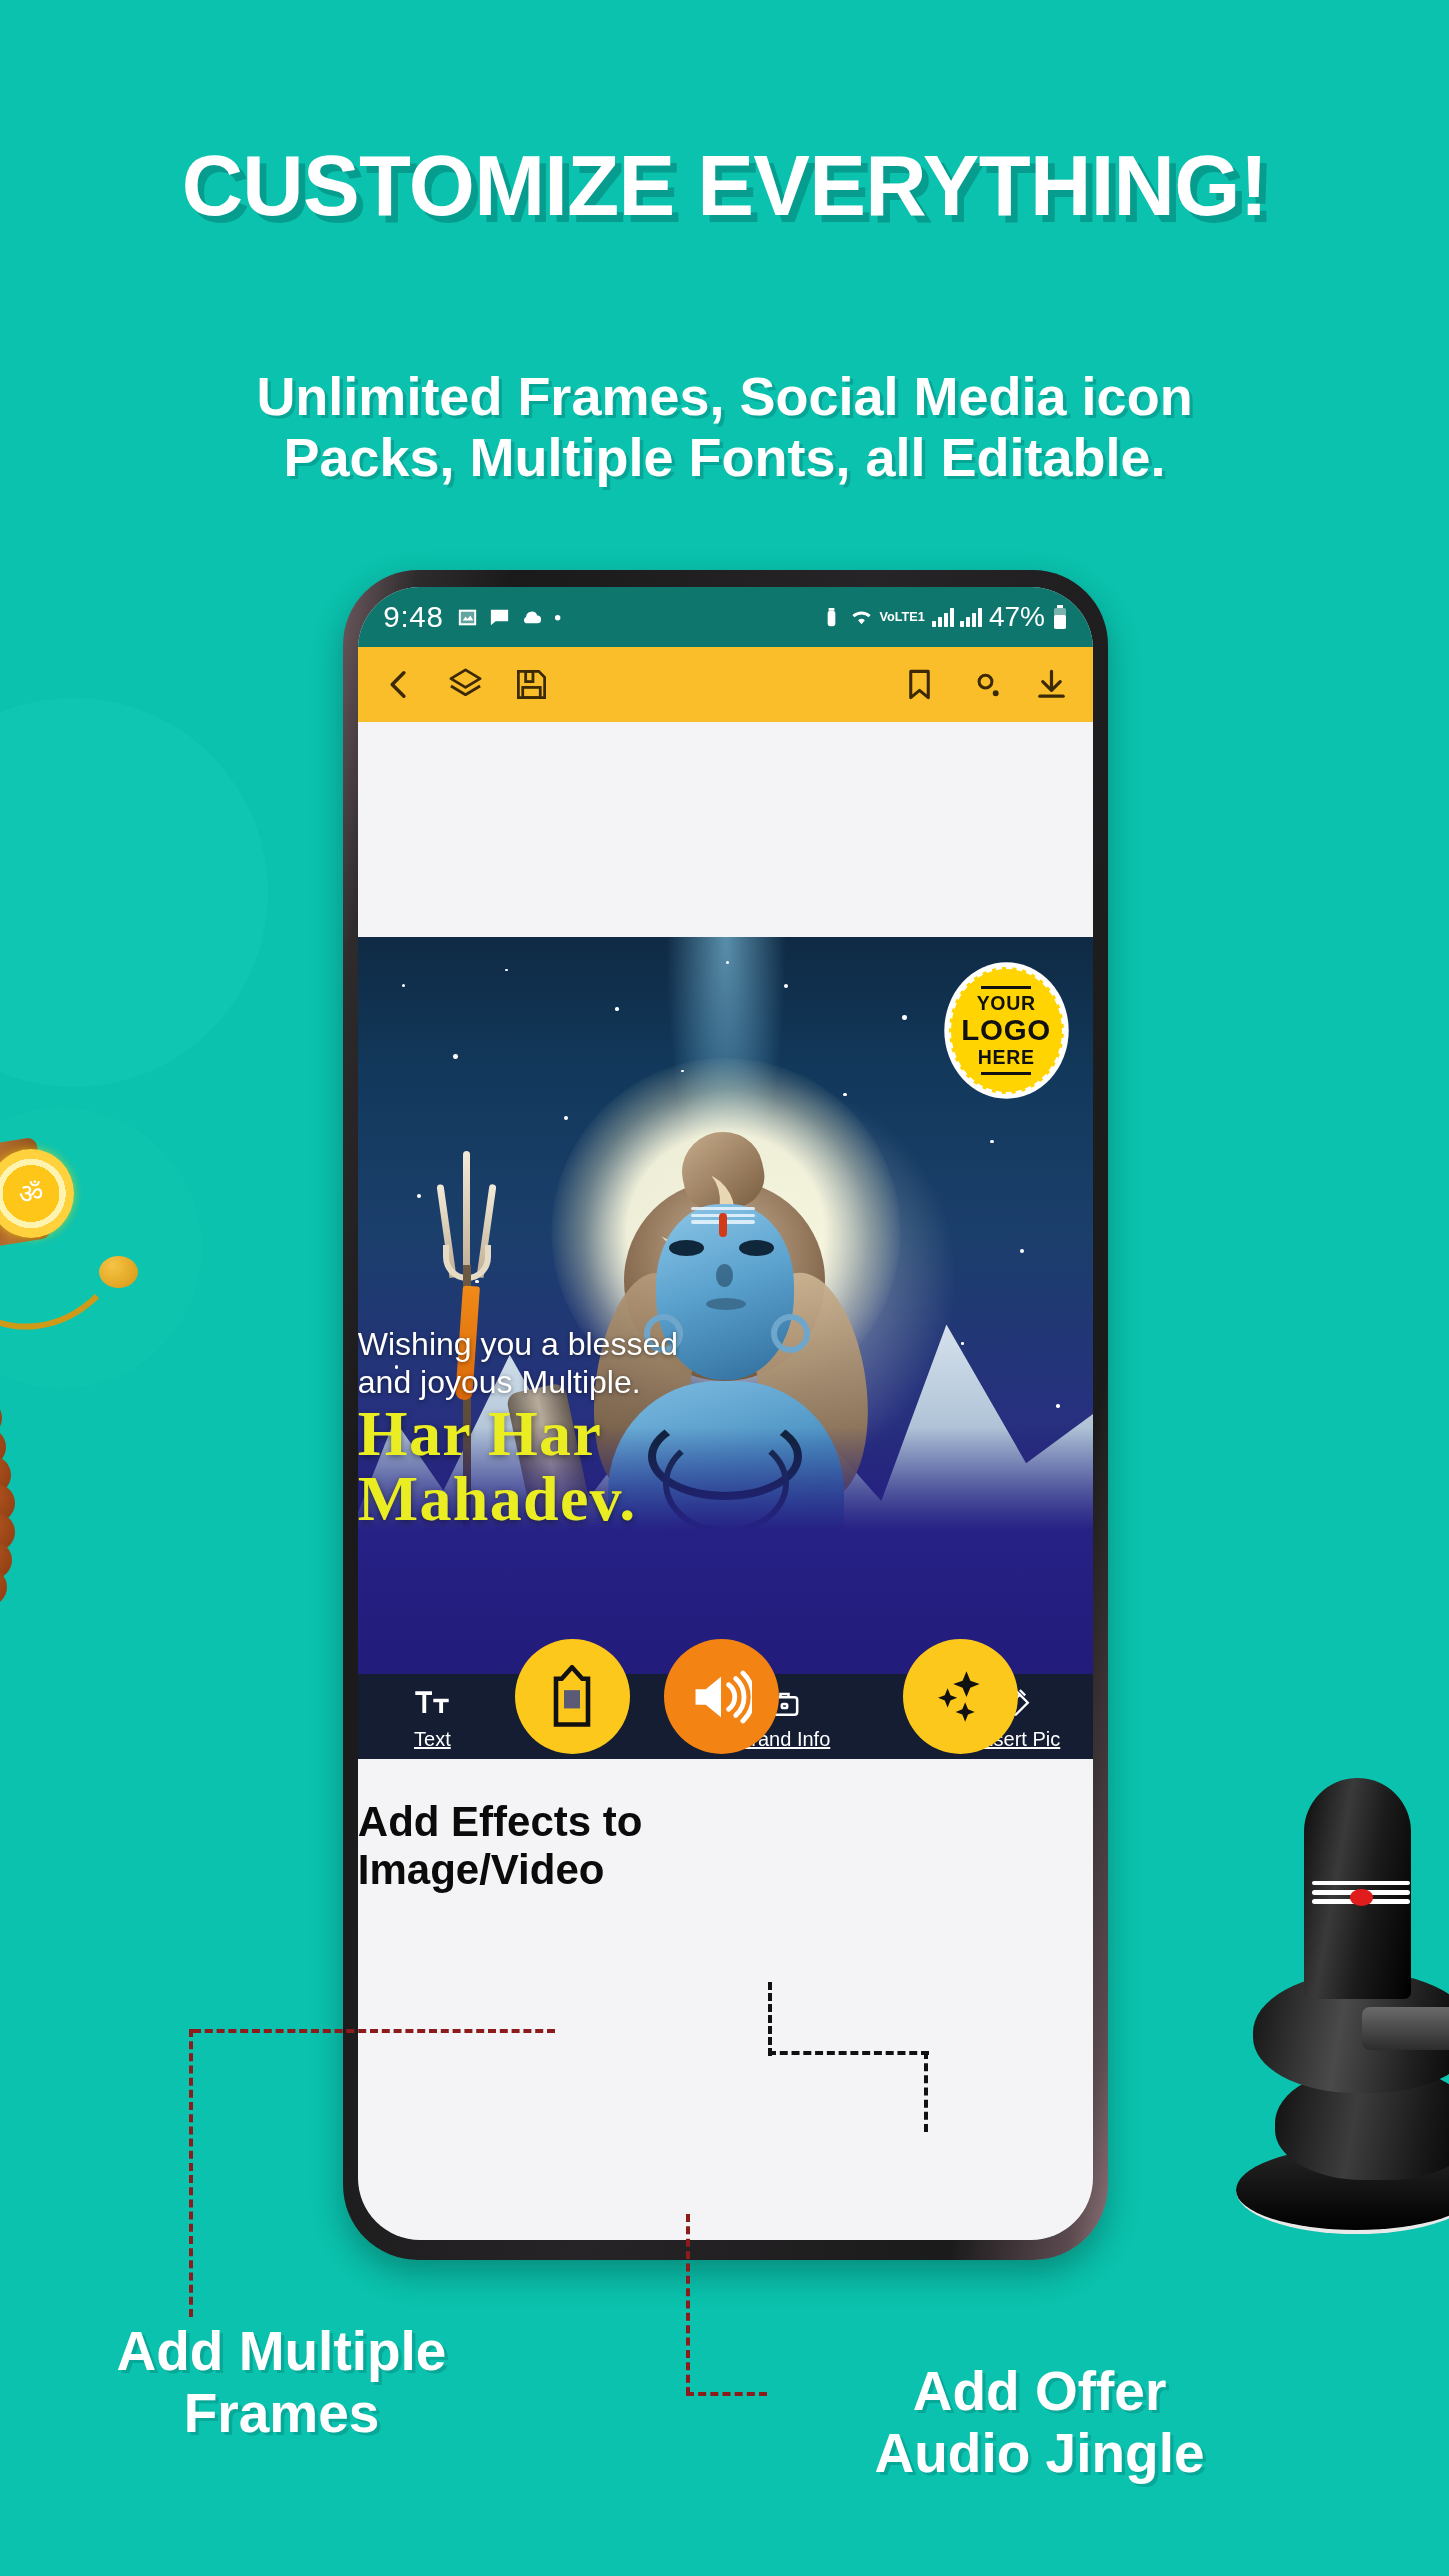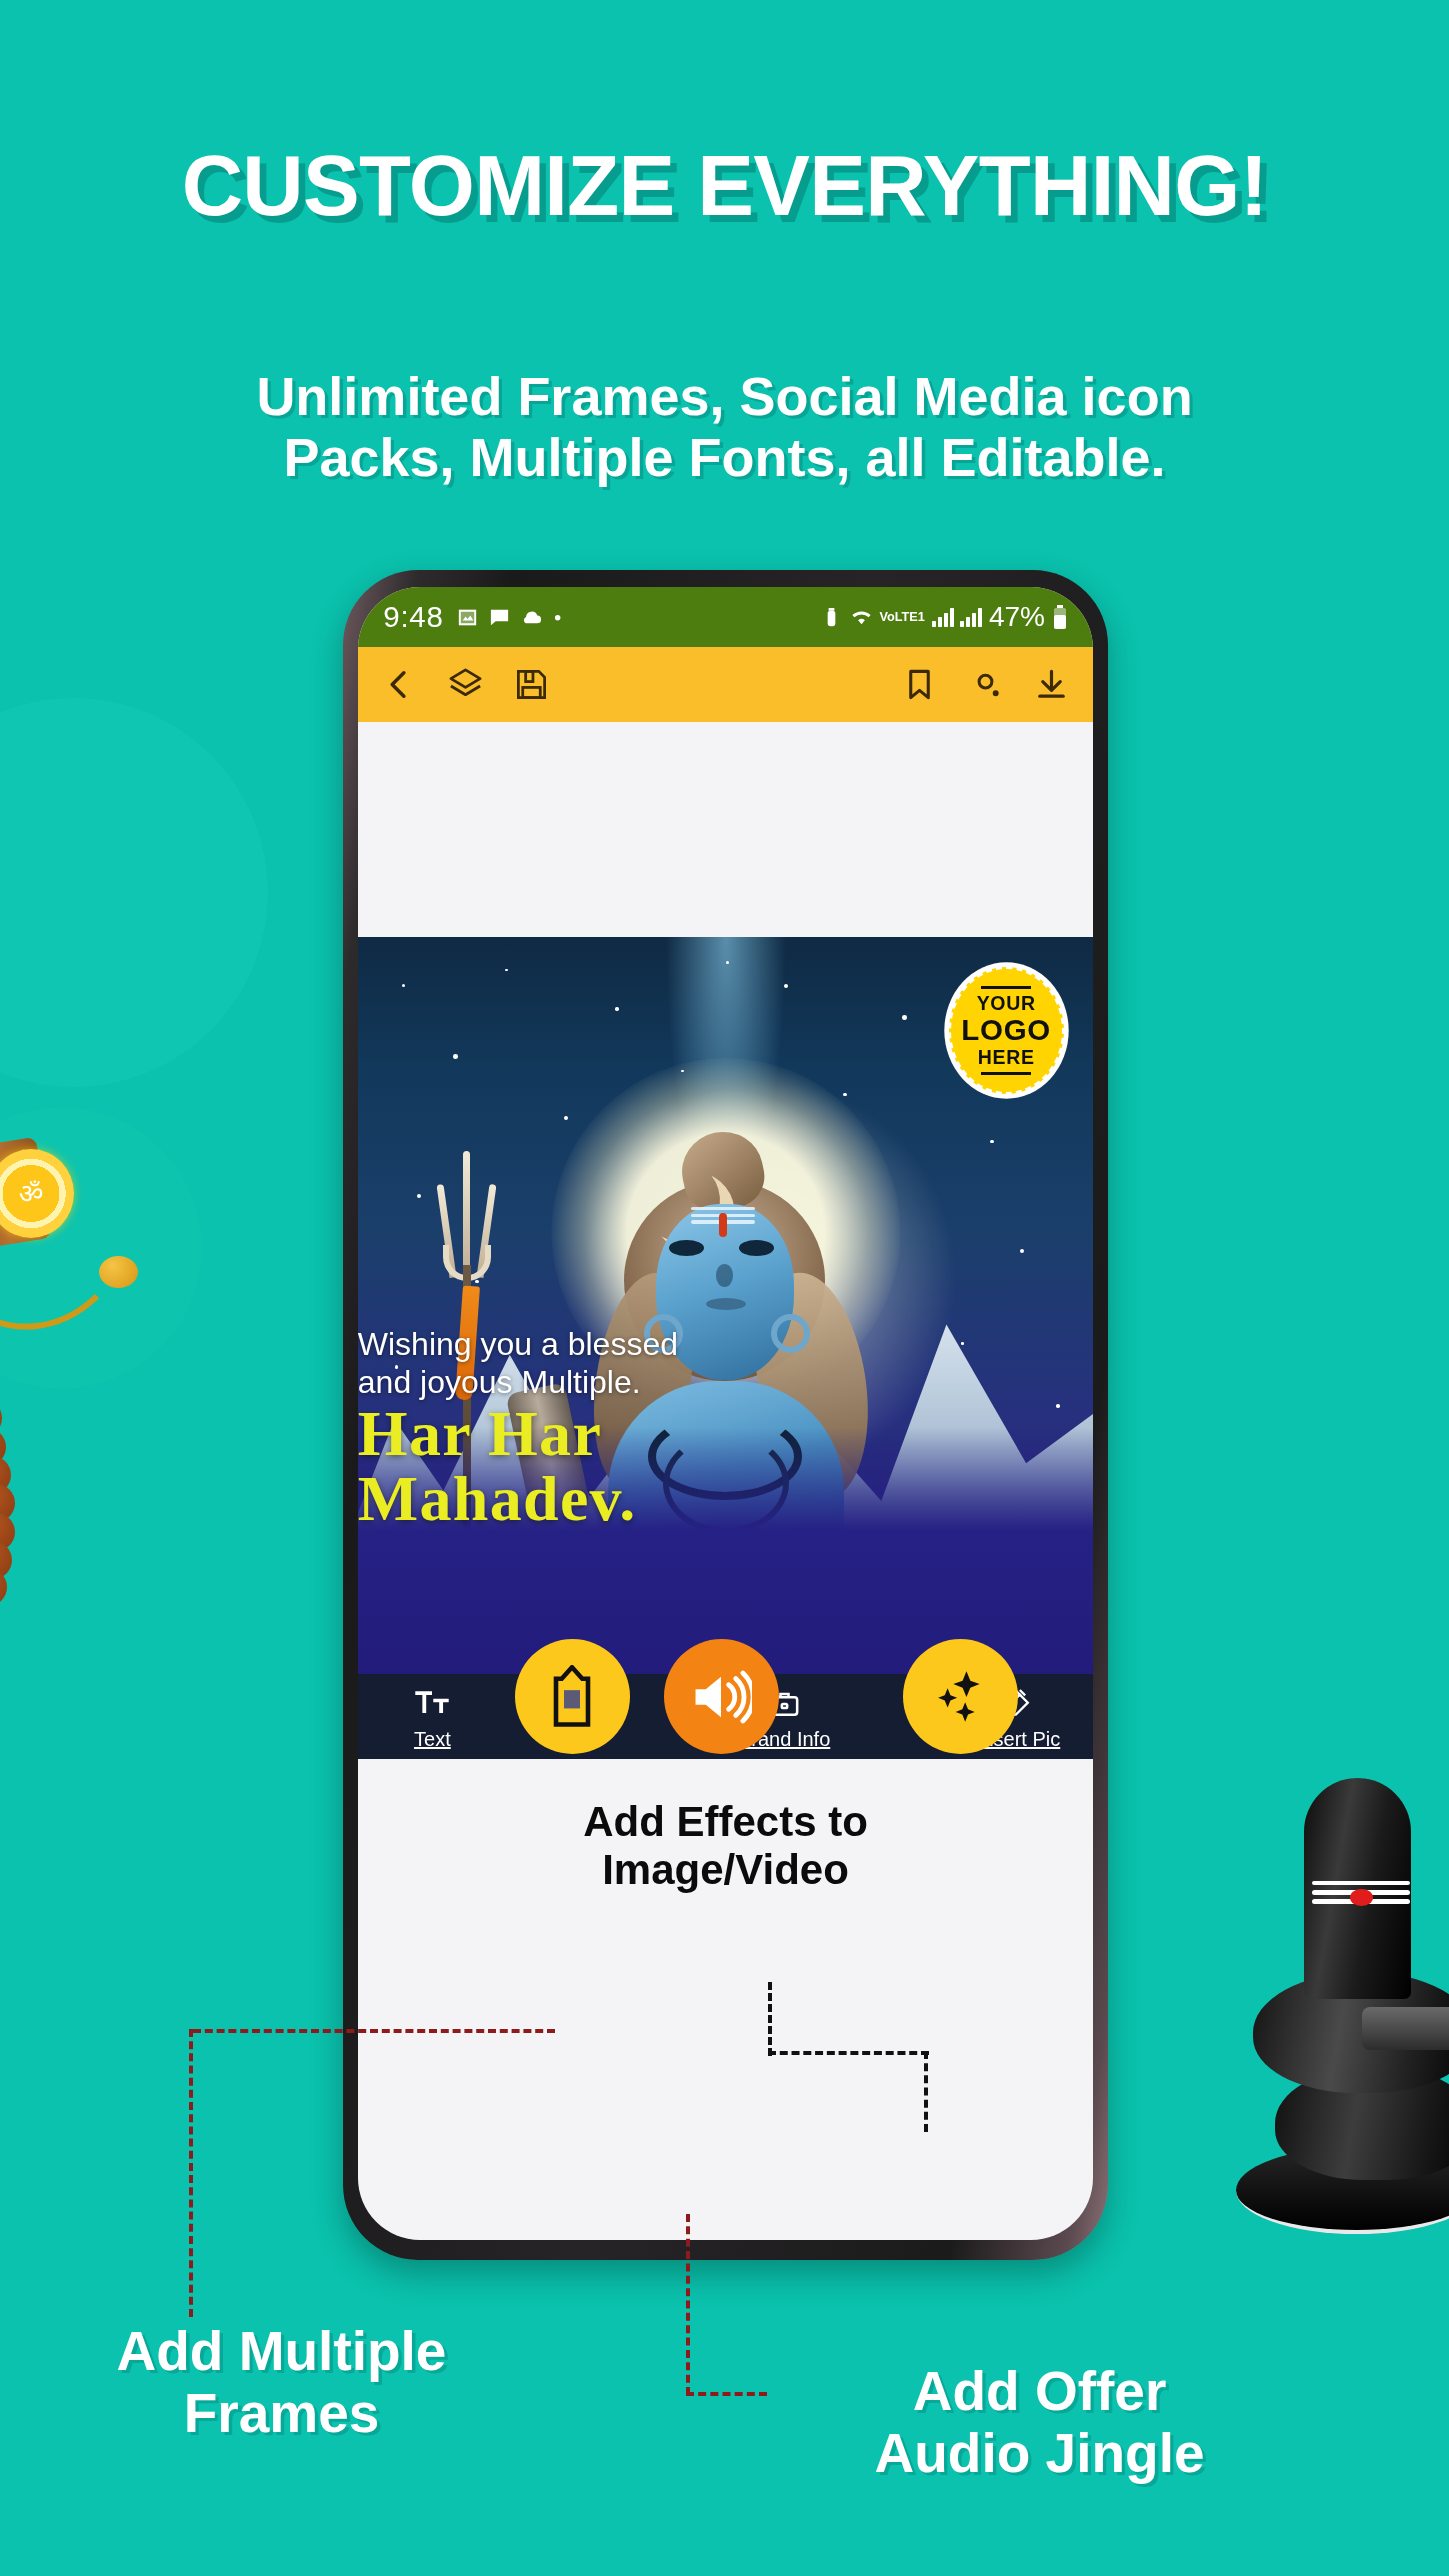--- a/index.html
+++ b/index.html
@@ -94,21 +94,21 @@
     background:linear-gradient(100deg,#6e5a5f 0%,#2e2b2d 7%,#1b1a1b 16%,#262426 50%,#1c1b1c 85%,#5b4a4f 96%,#8d7479 100%);
     padding:17.4px 14.8px 20px 14.8px;
     box-shadow:0 13.4px 32px rgba(0,0,0,.28);
   }
   #phone-screen{
     position:relative; width:100%; height:100%;
     border-radius:62px; overflow:hidden; background:#f4f4f6;
   }
   
   #statusbar{
-    height:60px; background:#4d7c0f; display:flex; align-items:center;
+    height:60px; background:#0f766e; display:flex; align-items:center;
     padding:0 25.5px; color:#fff;
   }
   #sb-time{ font-size:29.5px; font-weight:500; letter-spacing:0.7px; }
   #sb-left-icons{ display:flex; align-items:center; gap:9.4px; margin-left:12px; }
   #sb-right{ margin-left:auto; display:flex; align-items:center; gap:6.7px; }
   .sb-ico{ width:23px; height:23px; display:inline-block; }
   #sb-volte{ font-size:12.7px; line-height:.95; font-weight:bold; text-align:center; }
   #sb-batt{ font-size:28px; font-weight:500; }
   .bars{ display:flex; align-items:flex-end; gap:2px; height:20px; }
   .bars b{ display:block; width:4px; background:#fff; border-radius:0.7px; }
@@ -232,21 +232,21 @@
     height:44px; background:#fbfafa; border-top:2.7px solid #bf2222; border-bottom:2.7px solid #bf2222;
     display:flex; align-items:center; justify-content:center; gap:10.7px;
     color:#d31b1b; font-size:23px; font-weight:bold; white-space:nowrap;
   }
   #contact .pin{ width:23px; height:23px; }
   #contact .ph{ width:20px; height:25.5px; background:#d31b1b; border-radius:3.4px; display:flex; align-items:center; justify-content:center; }
   #contact .ph svg{ width:13.4px; height:16px; }
   
   #effects-area{ flex:1; background:#f4f4f6; position:relative; }
   #effects-title{
-    position:absolute; left:0; right:0; top:39px; text-align:center;
+    position:absolute; left:0; right:0; top:39px; 
     font-size:42px; font-weight:bold; color:#0b0b0b; line-height:1.14;
   }
   
   #bottombar{
     position:absolute; left:0; right:0; bottom:0; height:85px; background:#151d33;
     display:flex; align-items:flex-start; justify-content:space-between; padding:10.7px 16px 0 16px;
   }
   .tool{
     width:121px; display:flex; flex-direction:column; align-items:center; gap:5.4px; color:#fff;
   }

